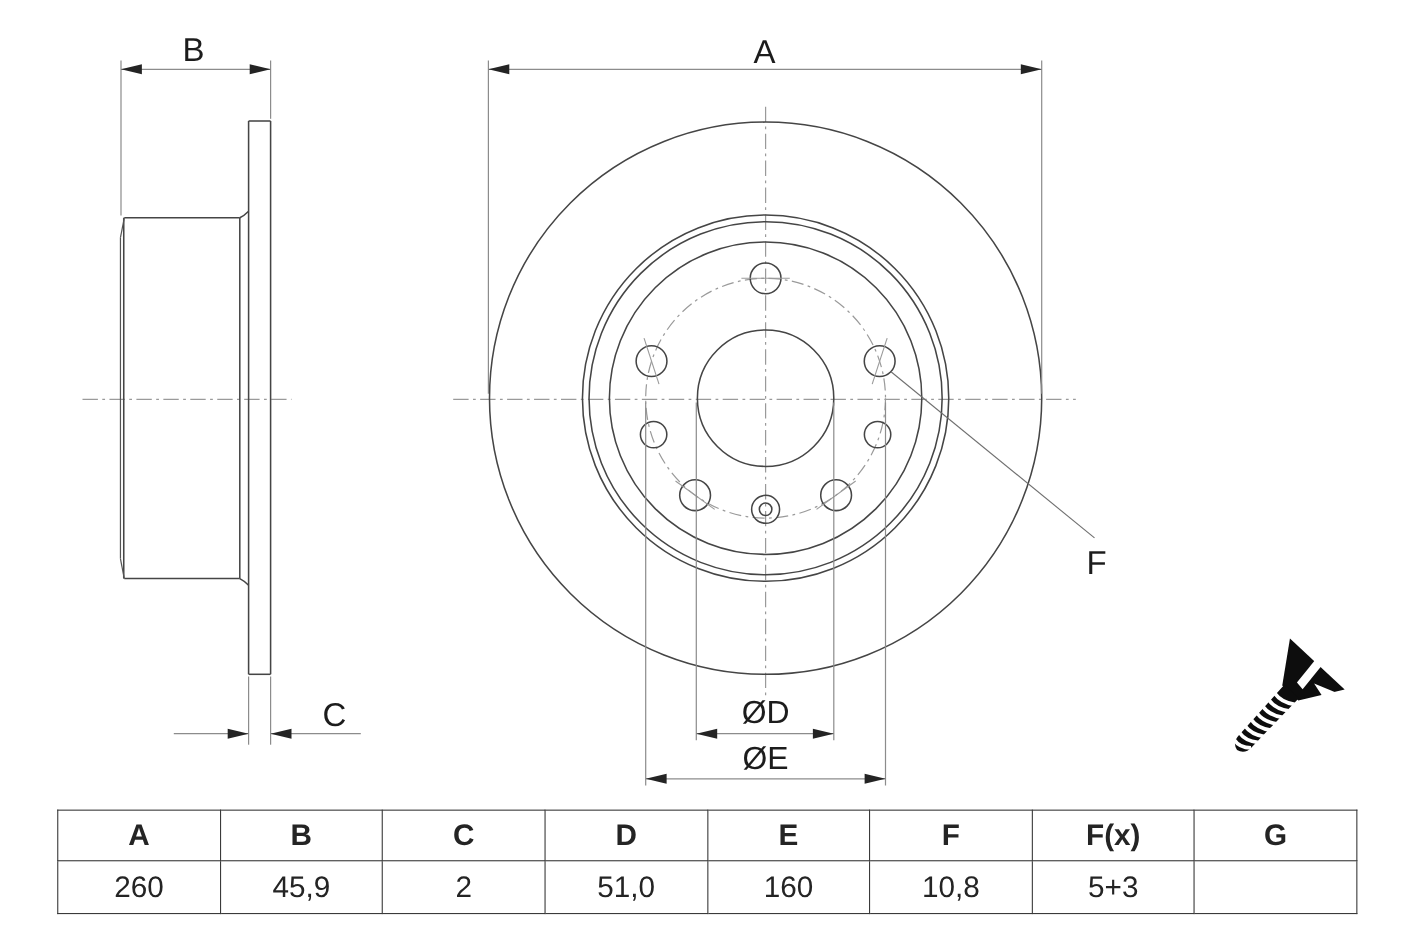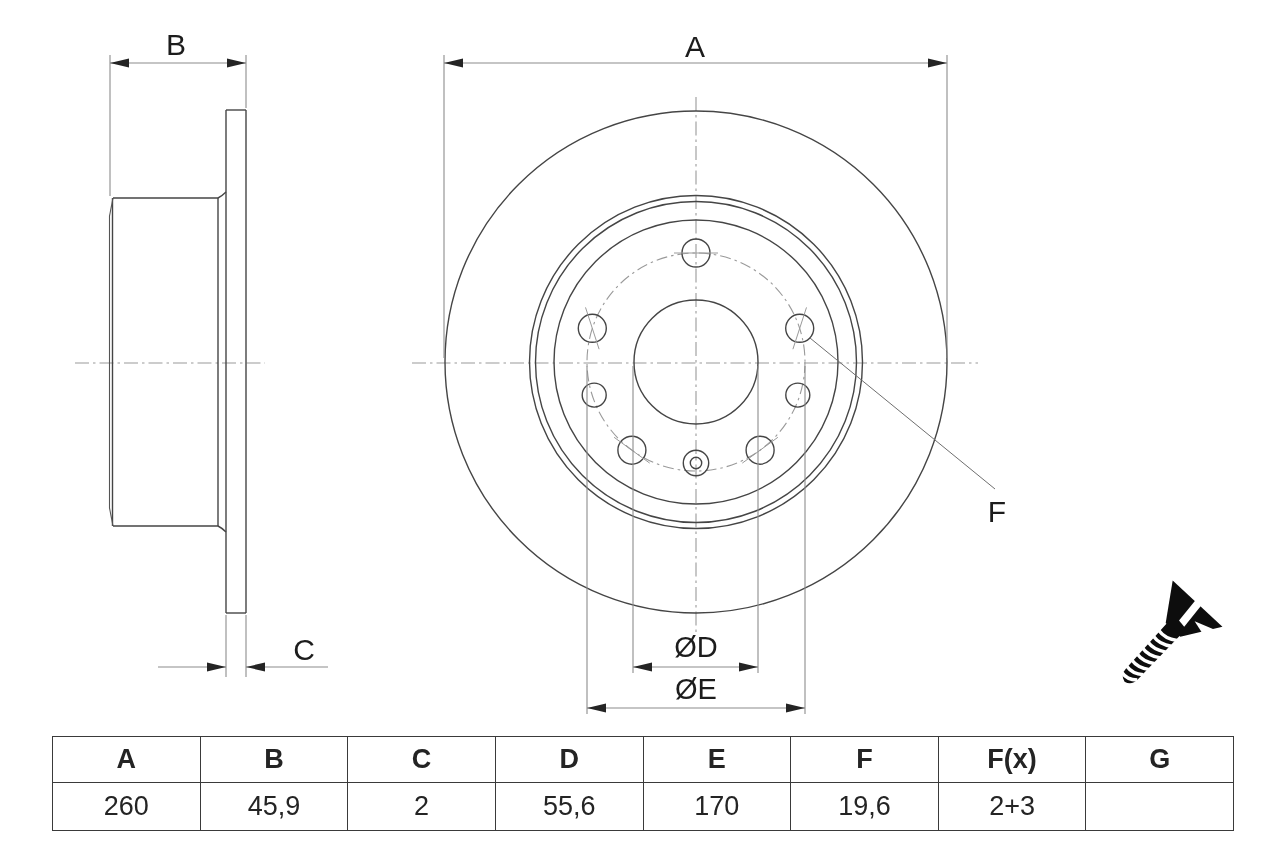--- a/index.html
+++ b/index.html
@@ -170,20 +170,20 @@
     <td>D</td>
     <td>E</td>
     <td>F</td>
     <td>F(x)</td>
     <td>G</td>
   </tr>
   <tr class="val">
     <td>260</td>
     <td>45,9</td>
     <td>2</td>
-    <td>55,6</td>
-    <td>170</td>
-    <td>19,6</td>
-    <td>2+3</td>
+    <td>51,0</td>
+    <td>160</td>
+    <td>10,8</td>
+    <td>5+3</td>
     <td></td>
   </tr>
 </tbody>
   </table>
 
 </body></html>

